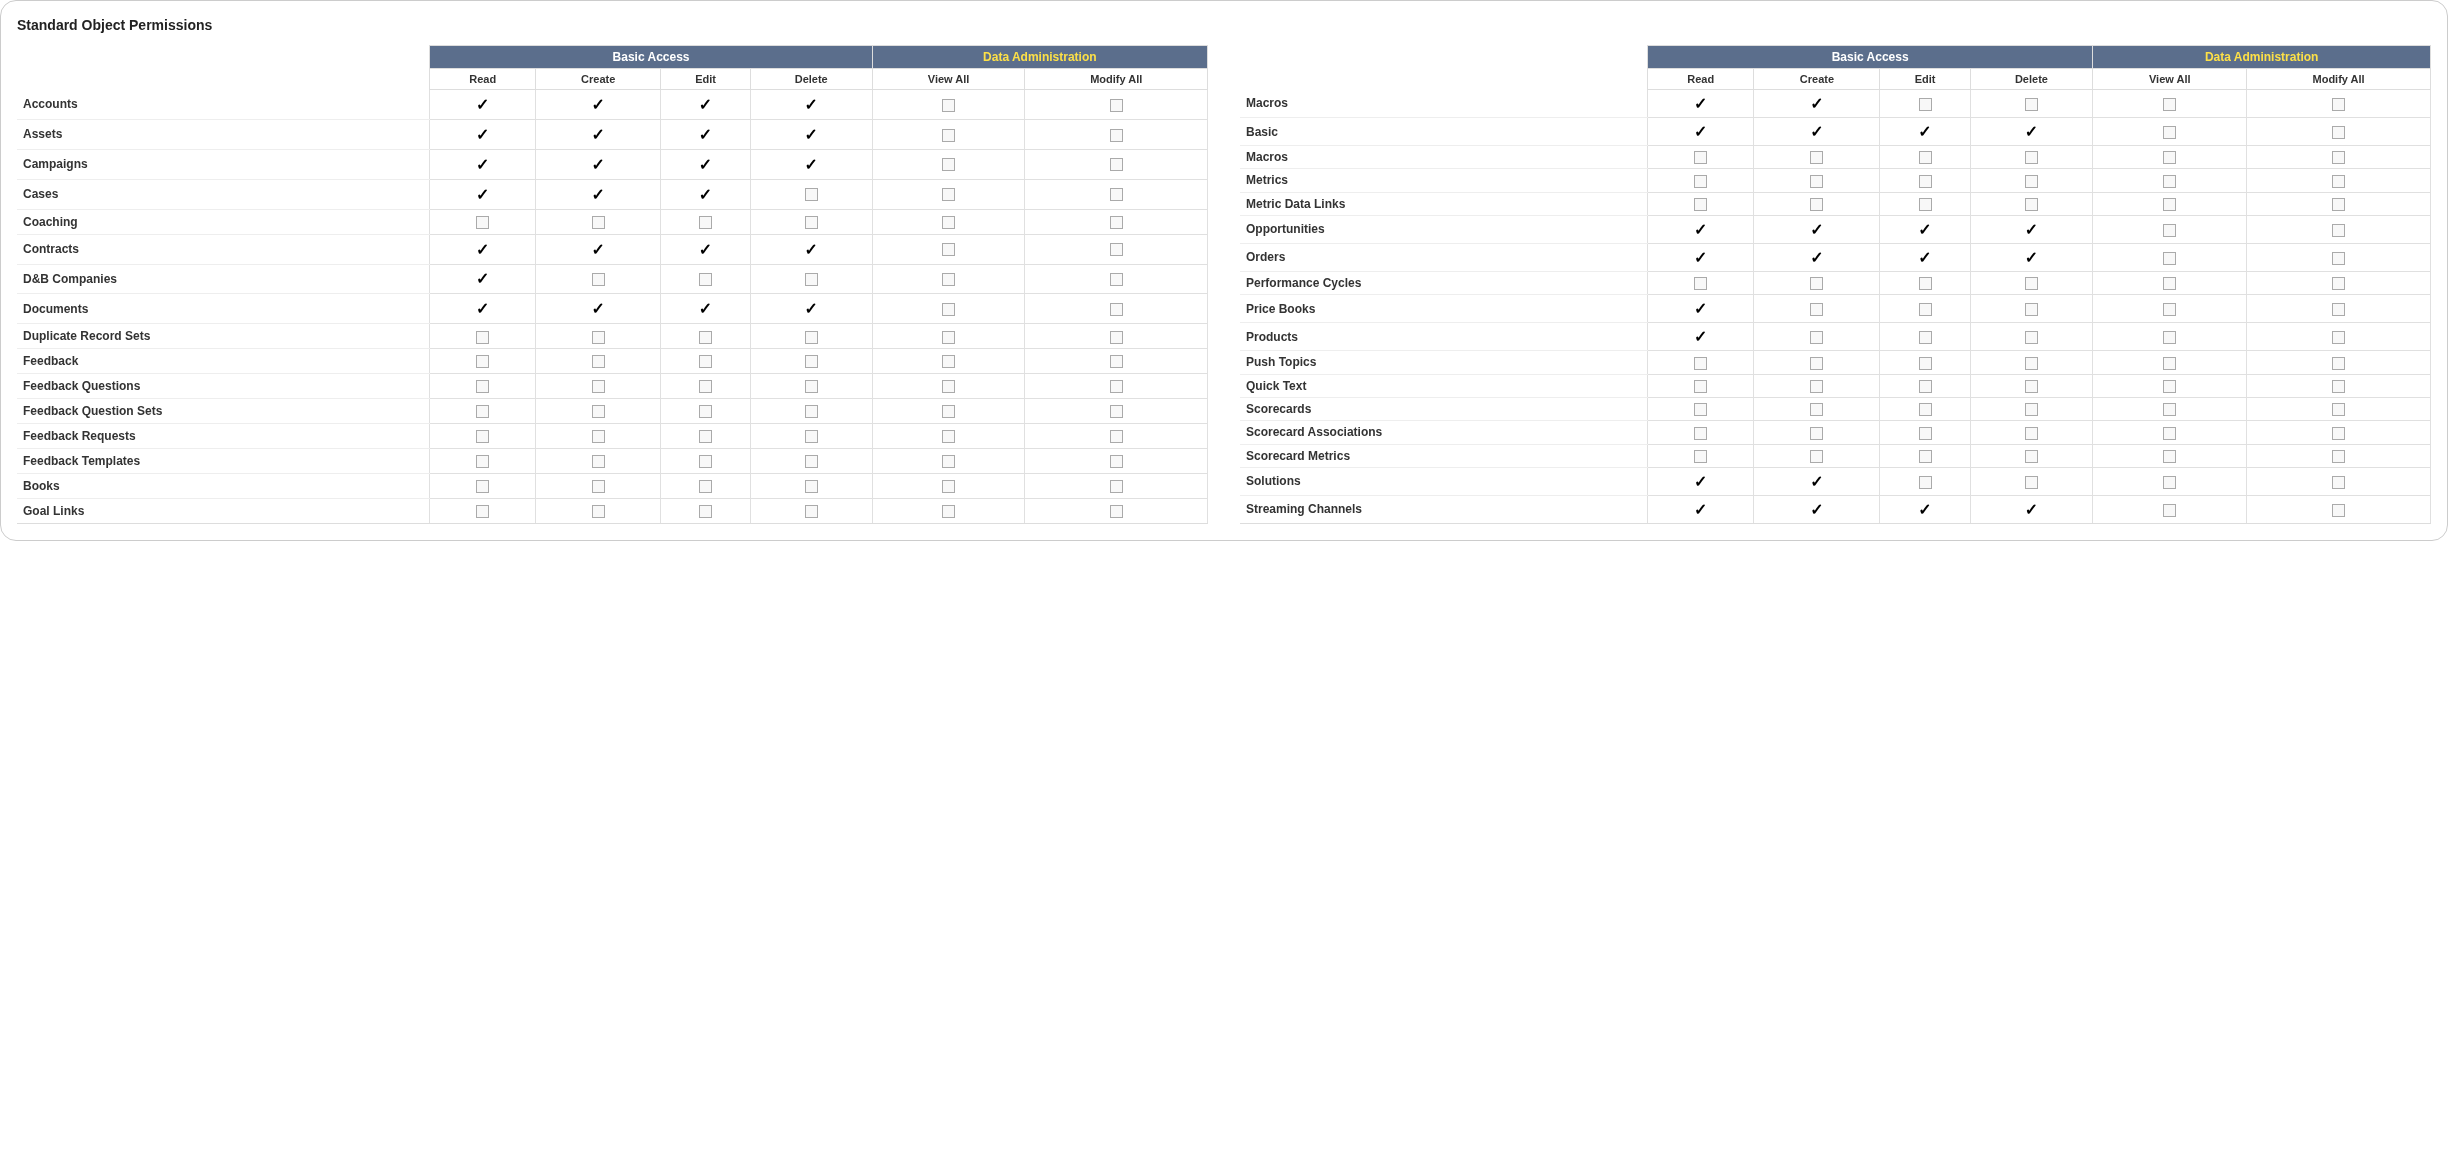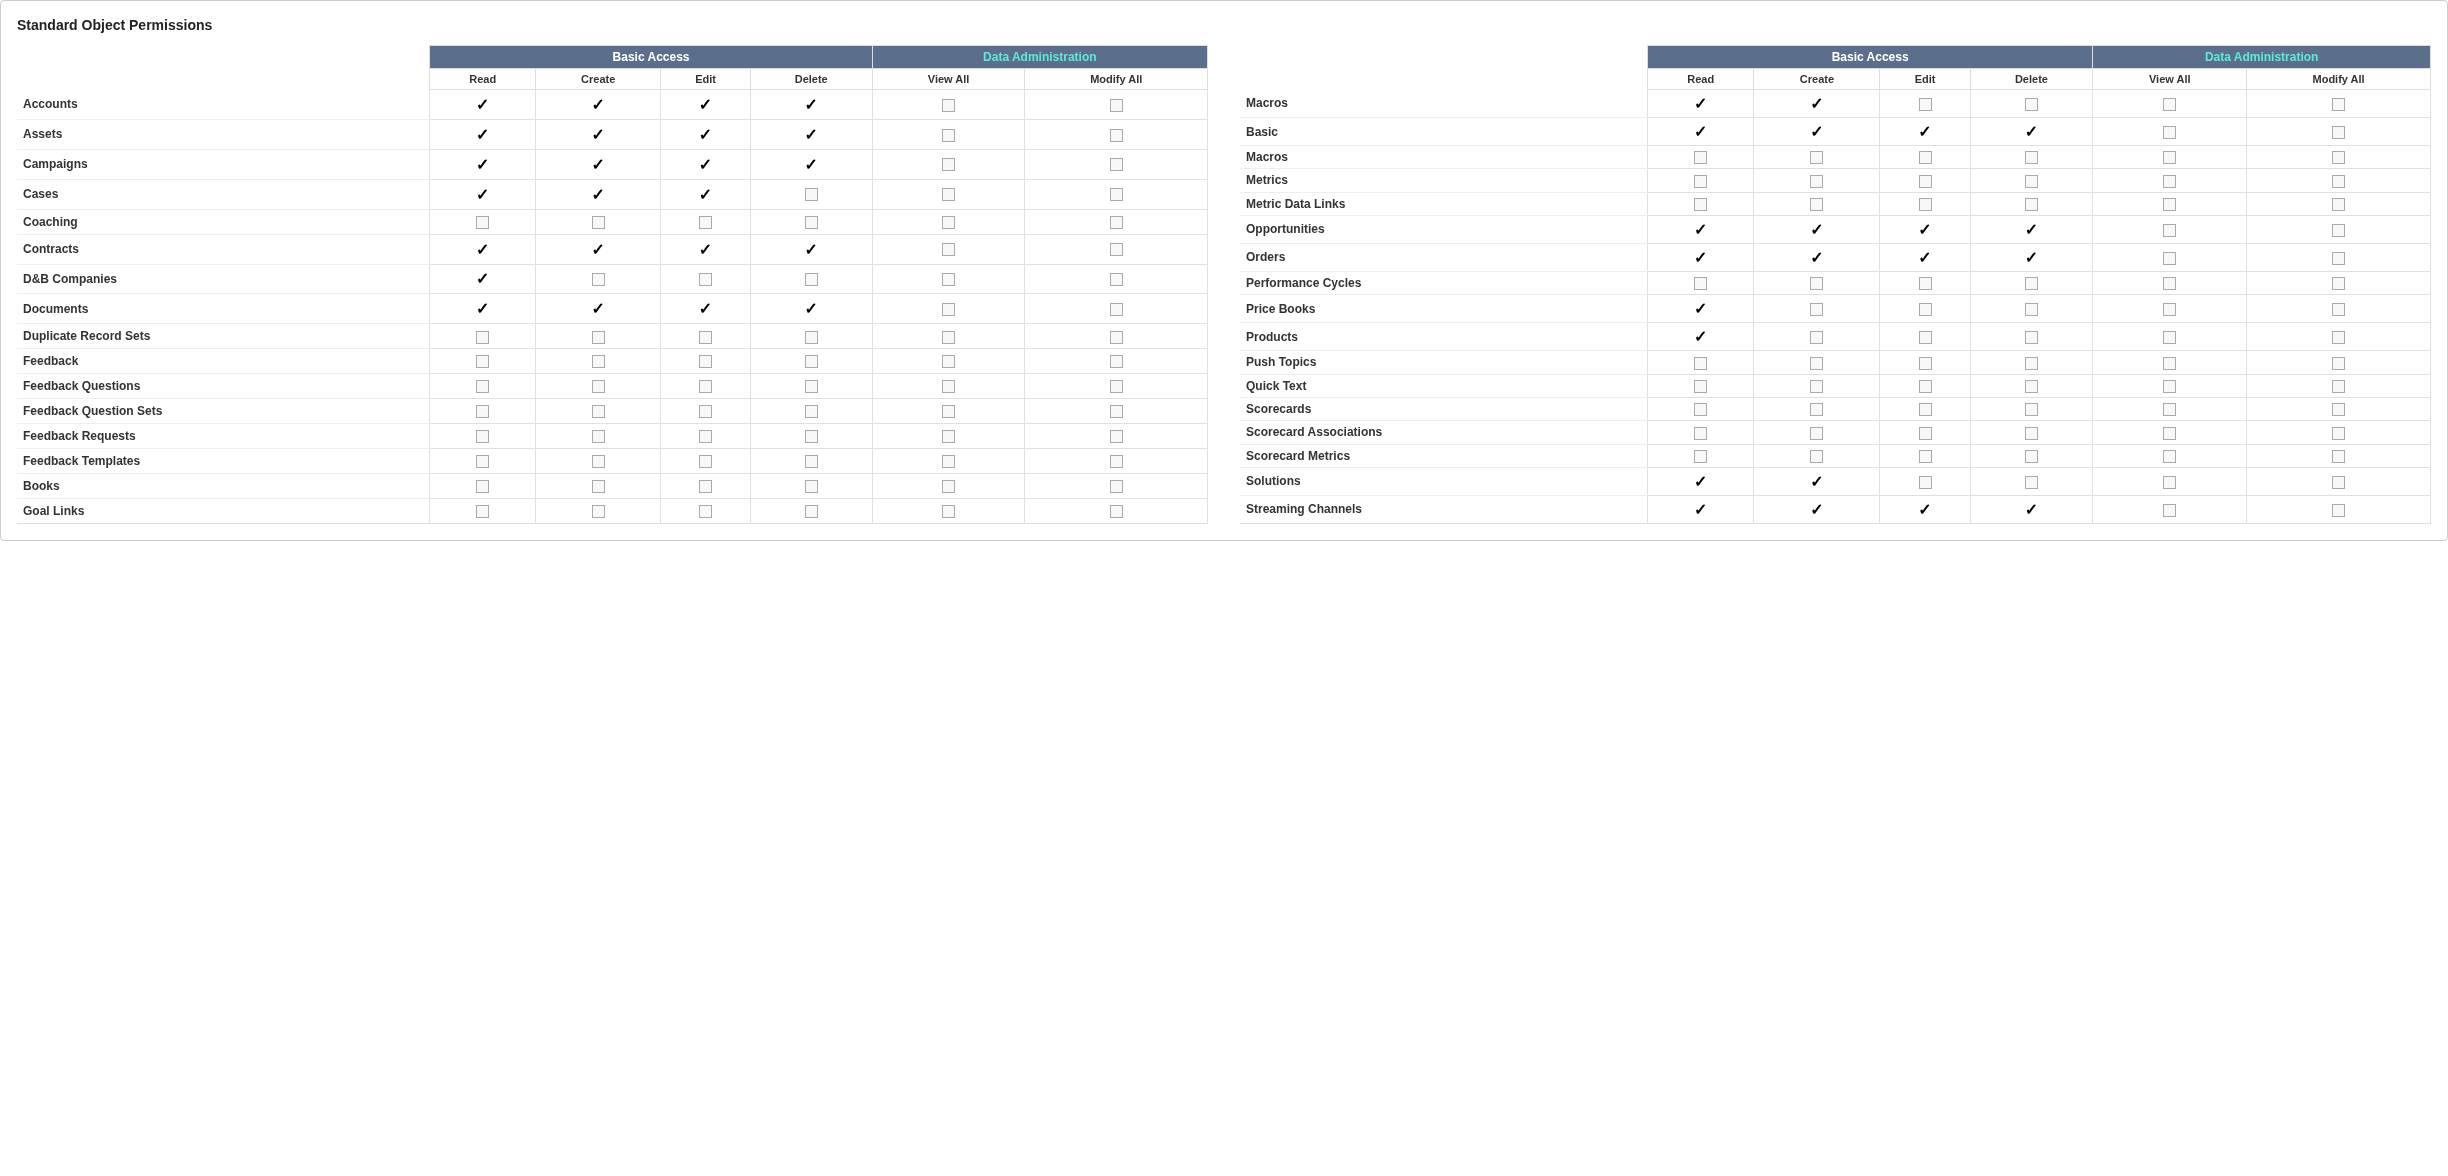--- a/index.html
+++ b/index.html
@@ -5,21 +5,21 @@
     * { box-sizing: border-box; margin: 0; padding: 0; }
     body {
       font-family: Arial, sans-serif;
       font-size: 12px;
       background: #fff;
       color: #333;
     }
     .page-container {
       padding: 16px;
       border: 1px solid #ccc;
-      border-radius: 4px;
+      border-radius: 16px;
       background: #fff;
     }
     h2 {
       font-size: 14px;
       font-weight: bold;
       margin-bottom: 12px;
       color: #222;
     }
     .permissions-grid {
       display: flex;
@@ -51,21 +51,21 @@
       border-bottom: 1px solid #ddd;
     }
     .header-group-basic {
       background-color: #5b6e8c;
       color: #fff;
       font-weight: bold;
       text-align: center;
     }
     .header-group-data {
       background-color: #5b6e8c;
-      color: #5eead4;
+      color: #fde047;
       font-weight: bold;
       text-align: center;
     }
     .sub-header {
       background: #fff;
       font-weight: bold;
       font-size: 11px;
       color: #333;
     }
     .checkbox-empty {

